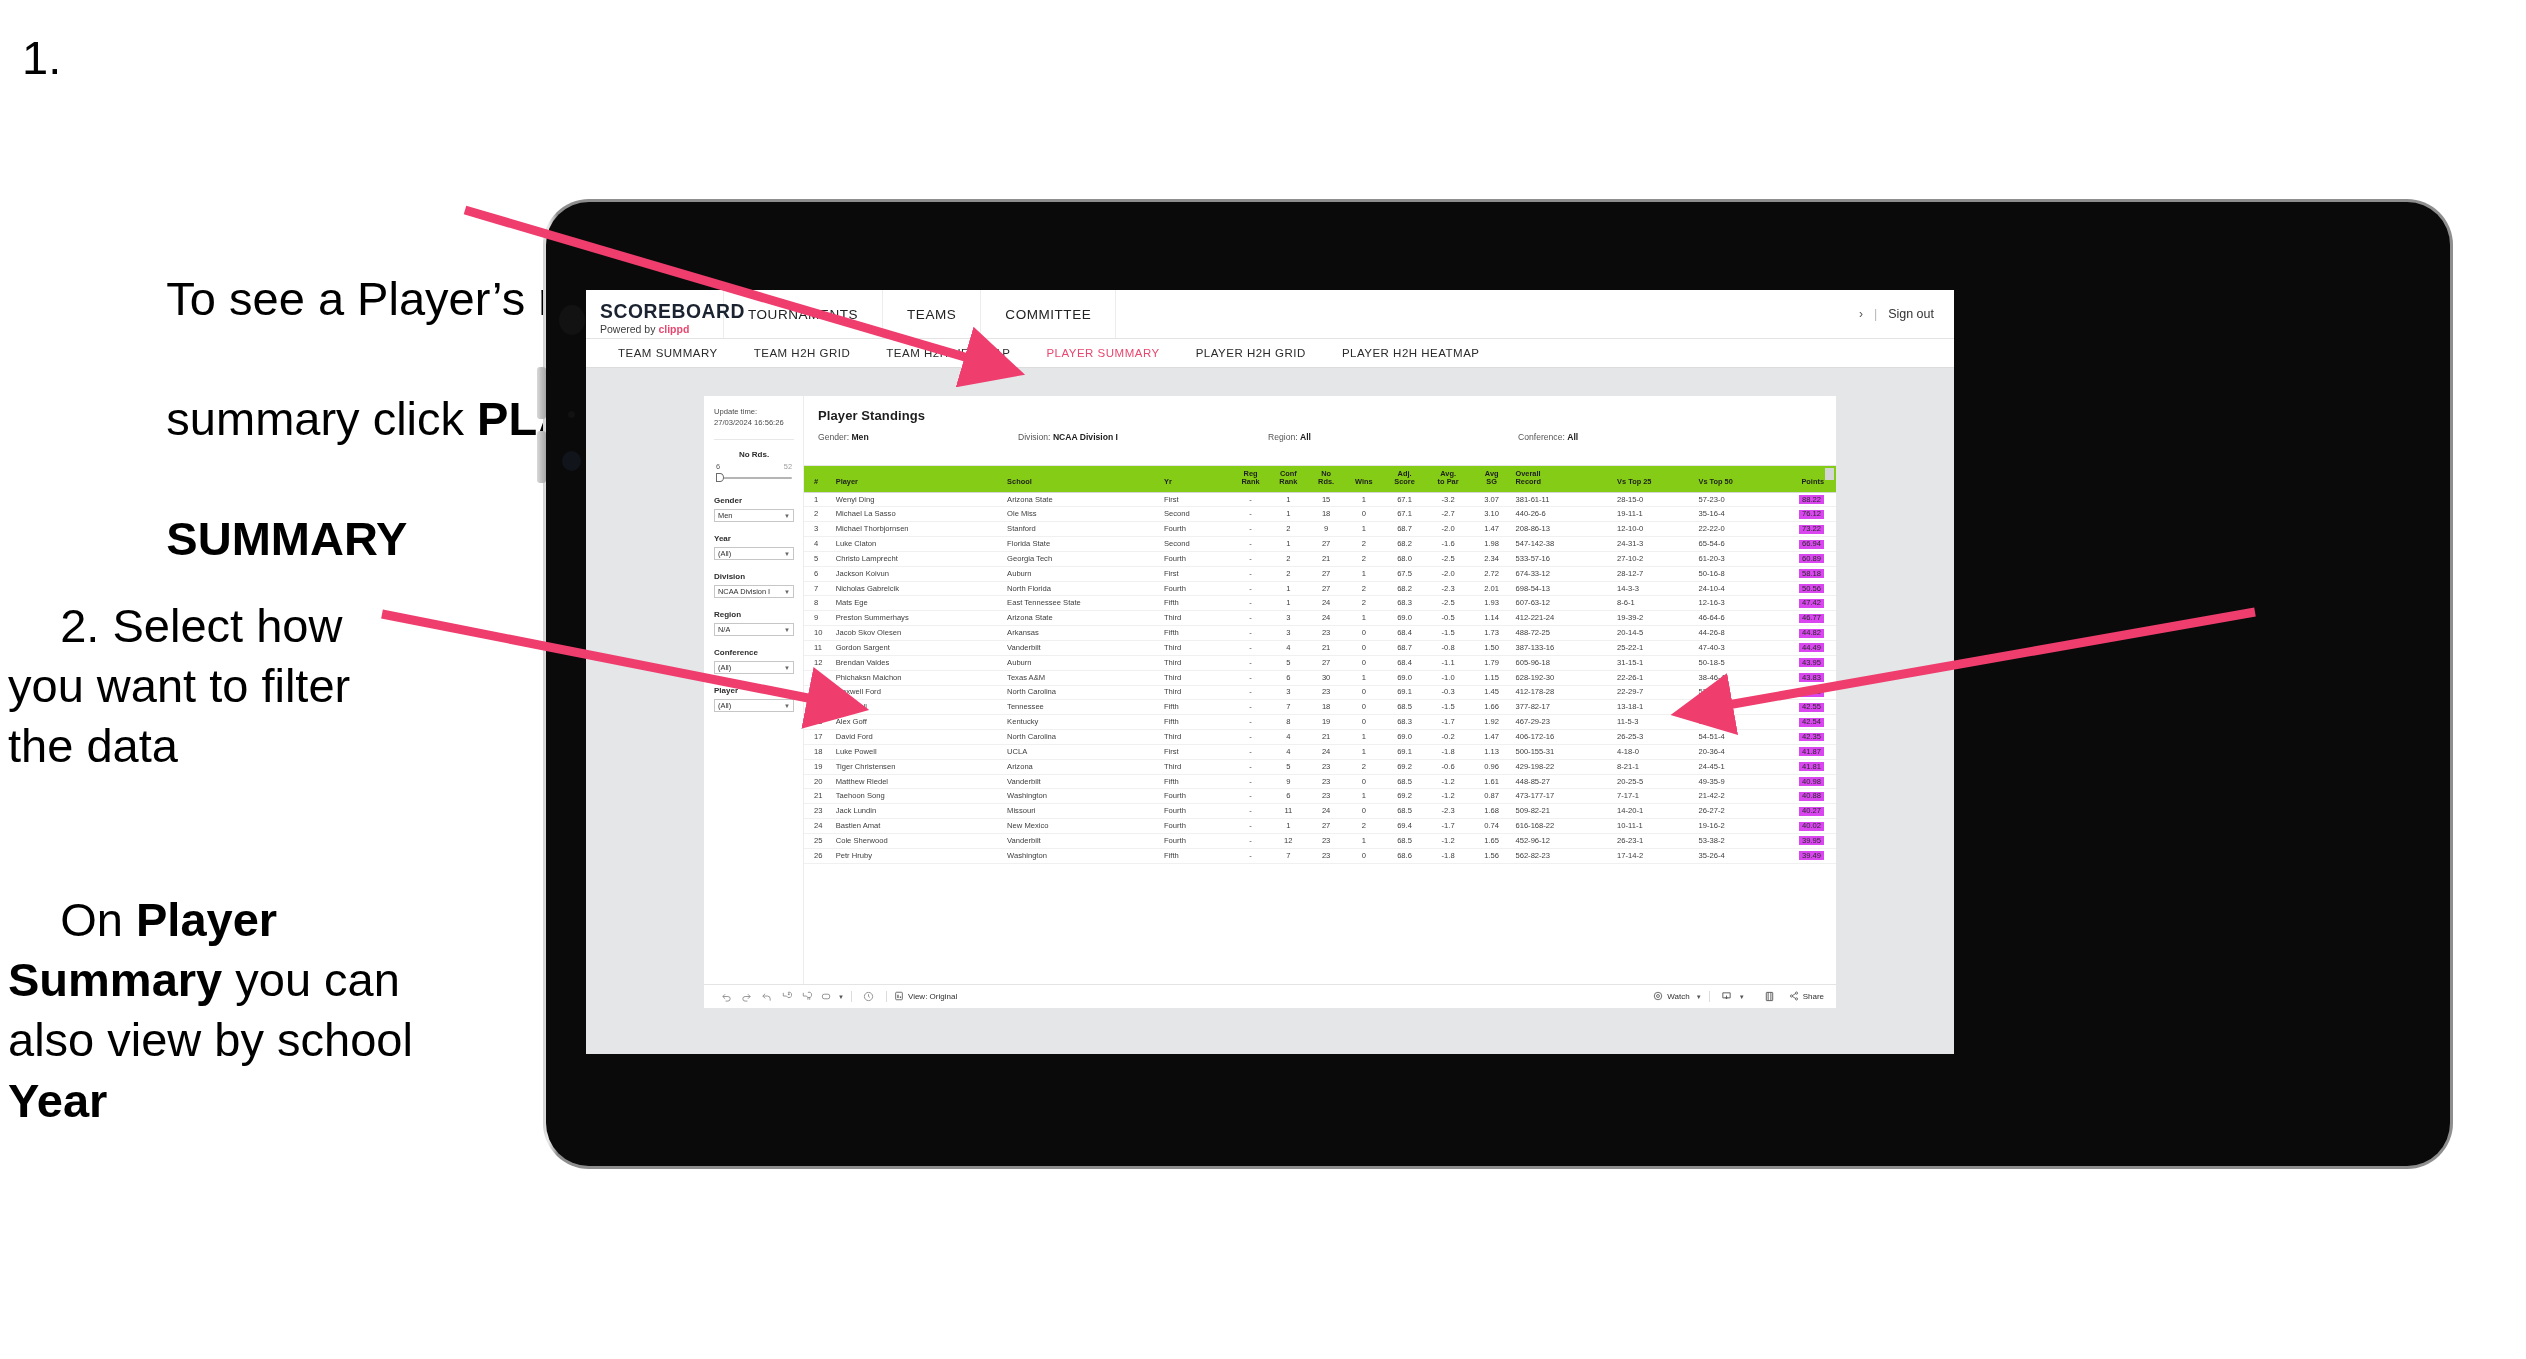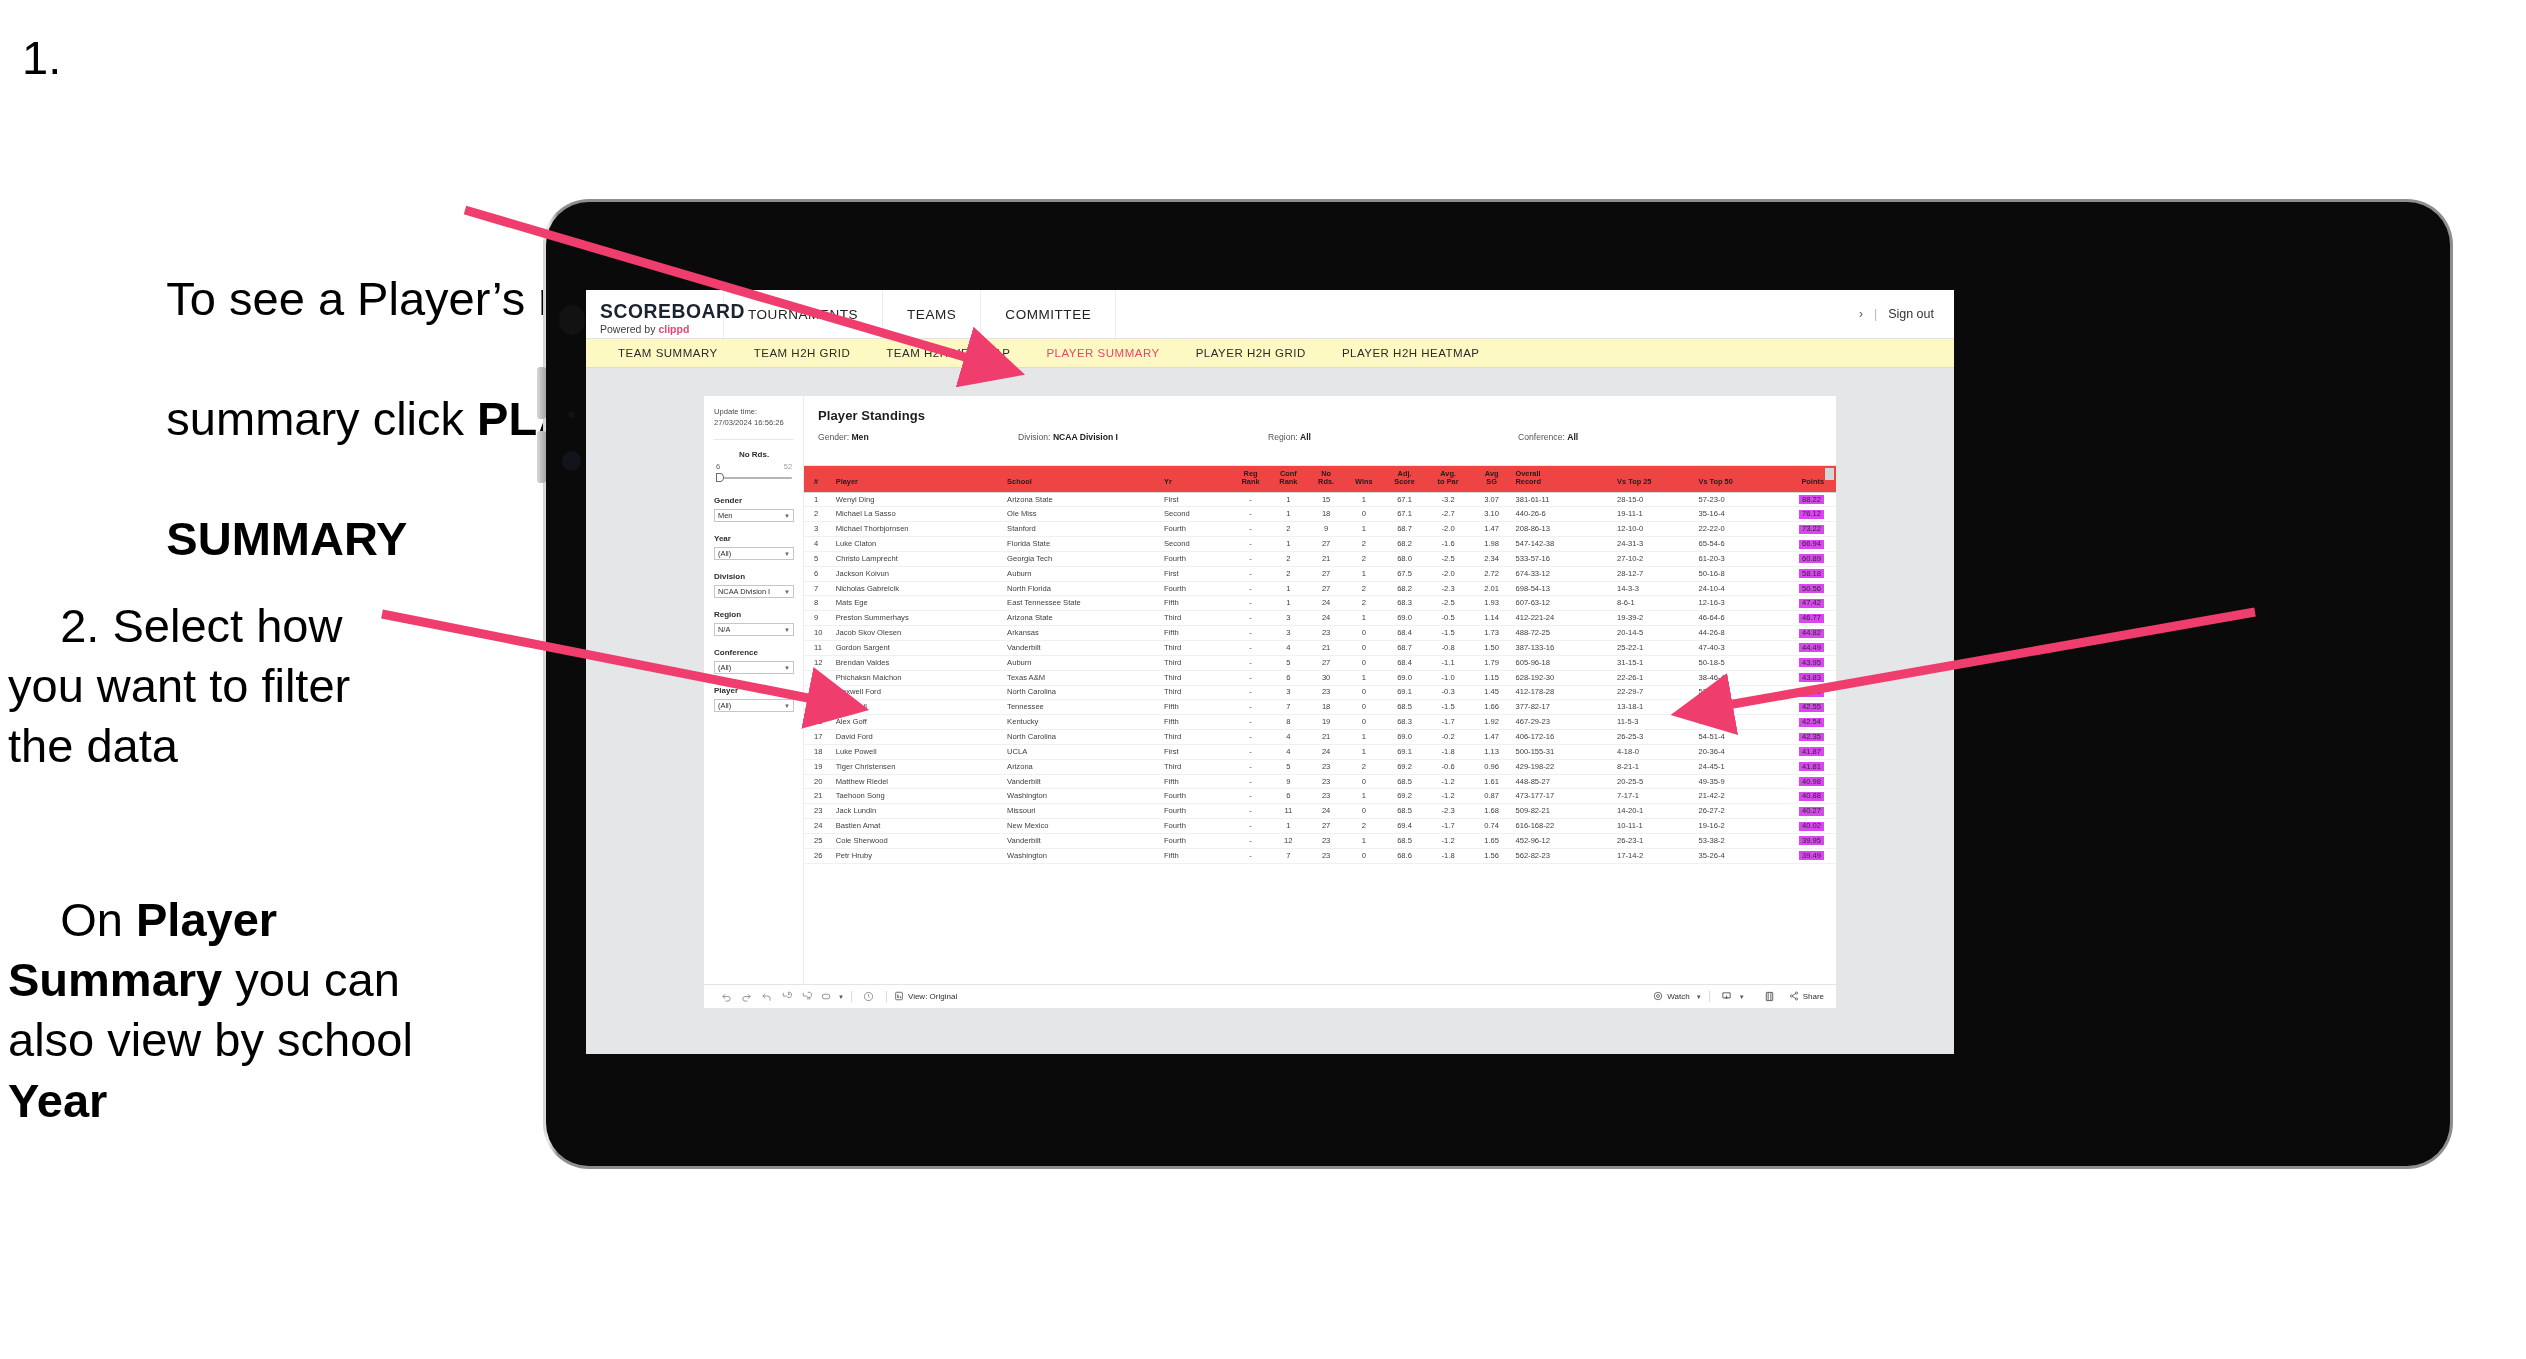--- a/index.html
+++ b/index.html
@@ -91,21 +91,21 @@
   #topnav-spacer { flex:1; }
   #signout-area {
     display:flex; align-items:center; gap:11px;
     padding-right:20px; font-size:12.5px; color:#333;
   }
   #signout-area .sep { color:#b9b9b9; }
   #chev { color:#555; font-size:12px; }
 
   
   #subnav {
-    height:29px; background:#fef9c3;
+    height:29px; background:#ffffff;
     border-bottom:1px solid #dcdcdc;
     display:flex; align-items:center; padding-left:14px; gap:0;
   }
   .subnav-item {
     font-size:11.5px; letter-spacing:0.5px; color:#2b2b2b;
     padding:0 18px; cursor:default; white-space:nowrap;
   }
   .subnav-item.active { color:#e8476f; }
 
   
@@ -159,21 +159,21 @@
   #viz-filters-row .fi { margin-right:0; }
   #viz-filters-row .fi b { color:#1d1d1d; font-weight:700; }
 
   
   #tbl-wrap { flex:1; overflow:hidden; position:relative; }
   table#standings { border-collapse:collapse; width:100%; font-size:7.6px; color:#3d3d3d; }
   table#standings thead th {
     font-weight:700; color:#1f1f1f; font-size:7.4px;
     padding:4px 2px 5px 2px; vertical-align:bottom;
     border-bottom:1px solid #d6d6d6; line-height:1.12;
-    background:#ef4444;
+    background:#84cc16;
   }
   table#standings tbody td {
     padding:2.45px 2px; border-bottom:1px solid #f0f0f0;
     white-space:nowrap; line-height:1.05;
   }
   .c-num { width:20px; text-align:left; padding-left:10px !important; }
   .c-player { width:118px; text-align:left; }
   .c-school { width:108px; text-align:left; }
   .c-yr { width:48px; text-align:left; }
   .c-reg, .c-conf, .c-nords, .c-wins { width:26px; text-align:center; }

